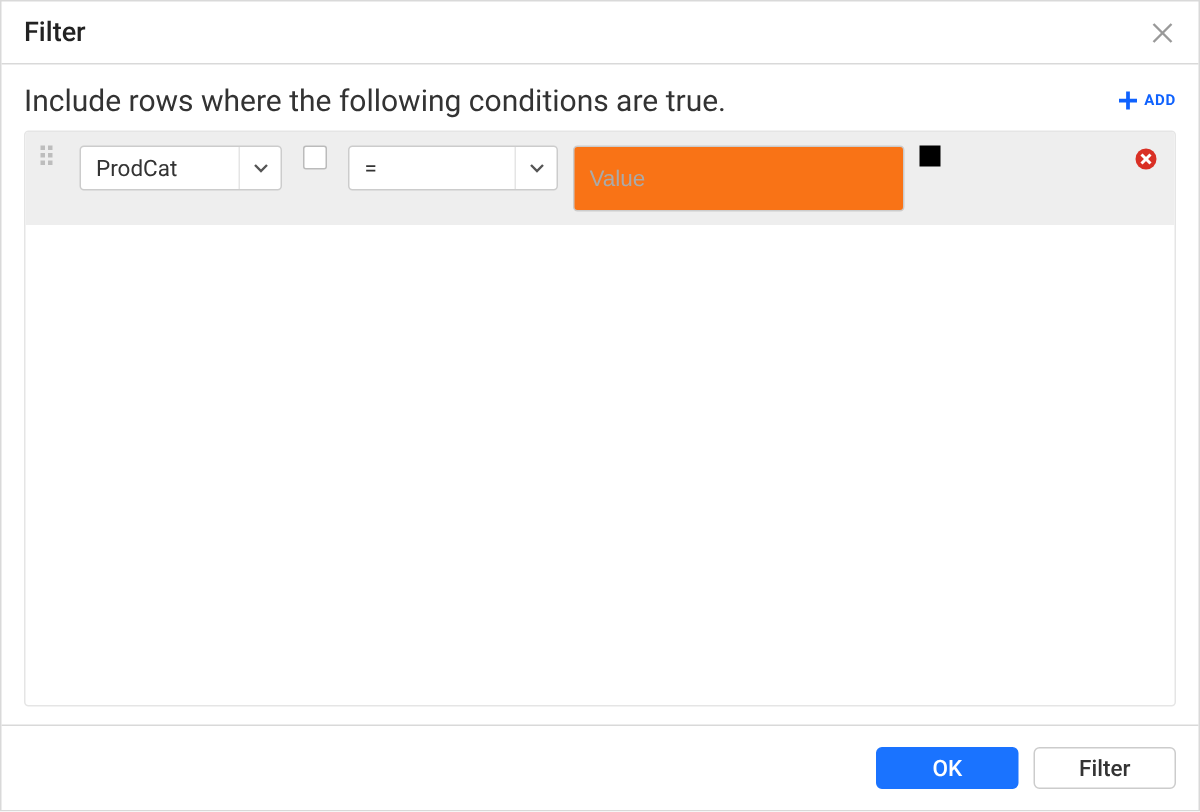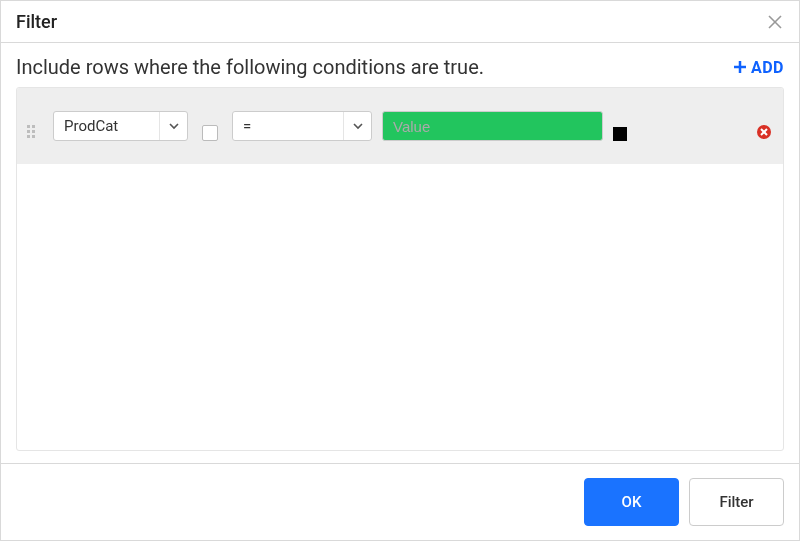--- a/index.html
+++ b/index.html
@@ -57,38 +57,38 @@
   .instruction {
     font-size: 20px;
     color: #333;
   }
   .add-btn {
     display: flex;
     align-items: center;
     gap: 4px;
     color: #0f62fe;
     font-weight: 700;
-    font-size: 16px;
+    font-size: 10px;
     cursor: pointer;
     letter-spacing: 0.5px;
   }
   .add-btn svg { width: 14px; height: 14px; }
   .conditions-area {
     flex: 1;
     border: 1px solid #e5e5e5;
     border-radius: 3px;
     background: #fff;
     overflow: hidden;
   }
   .condition-row {
     display: flex;
-    align-items: flex-end;
+    align-items: flex-start;
     gap: 10px;
     background: #eeeeee;
-    padding: 23px 10px;
+    padding: 9px 10px;
   }
   .drag-handle {
     width: 16px;
     height: 16px;
     display: grid;
     grid-template-columns: repeat(2, 3px);
     grid-template-rows: repeat(3, 3px);
     gap: 2px;
     cursor: grab;
   }
@@ -127,24 +127,24 @@
     width: 16px;
     height: 16px;
     border: 1px solid #bbb;
     border-radius: 2px;
     background: #fff;
     cursor: pointer;
     margin: 0 4px;
   }
   .value-input {
     flex: 0 0 170px;
-    height: 30px;
+    height: 44px;
     border: 1px solid #ccc;
     border-radius: 3px;
-    background: #22c55e;
+    background: #f97316;
     padding: 0 10px;
     font-size: 15px;
     color: #333;
   }
   .value-input::placeholder { color: #aaa; }
   .color-swatch {
     width: 14px;
     height: 14px;
     background: #000;
   }
@@ -161,21 +161,21 @@
   .remove-btn svg { width: 16px; height: 16px; }
   .footer {
     display: flex;
     justify-content: flex-end;
     gap: 10px;
     padding: 14px 15px;
     border-top: 1px solid #d9d9d9;
   }
   .btn {
     min-width: 95px;
-    height: 48px;
+    height: 28px;
     border-radius: 4px;
     font-size: 15px;
     font-weight: 500;
     cursor: pointer;
     display: flex;
     align-items: center;
     justify-content: center;
   }
   .btn-primary {
     background: #1a73ff;

